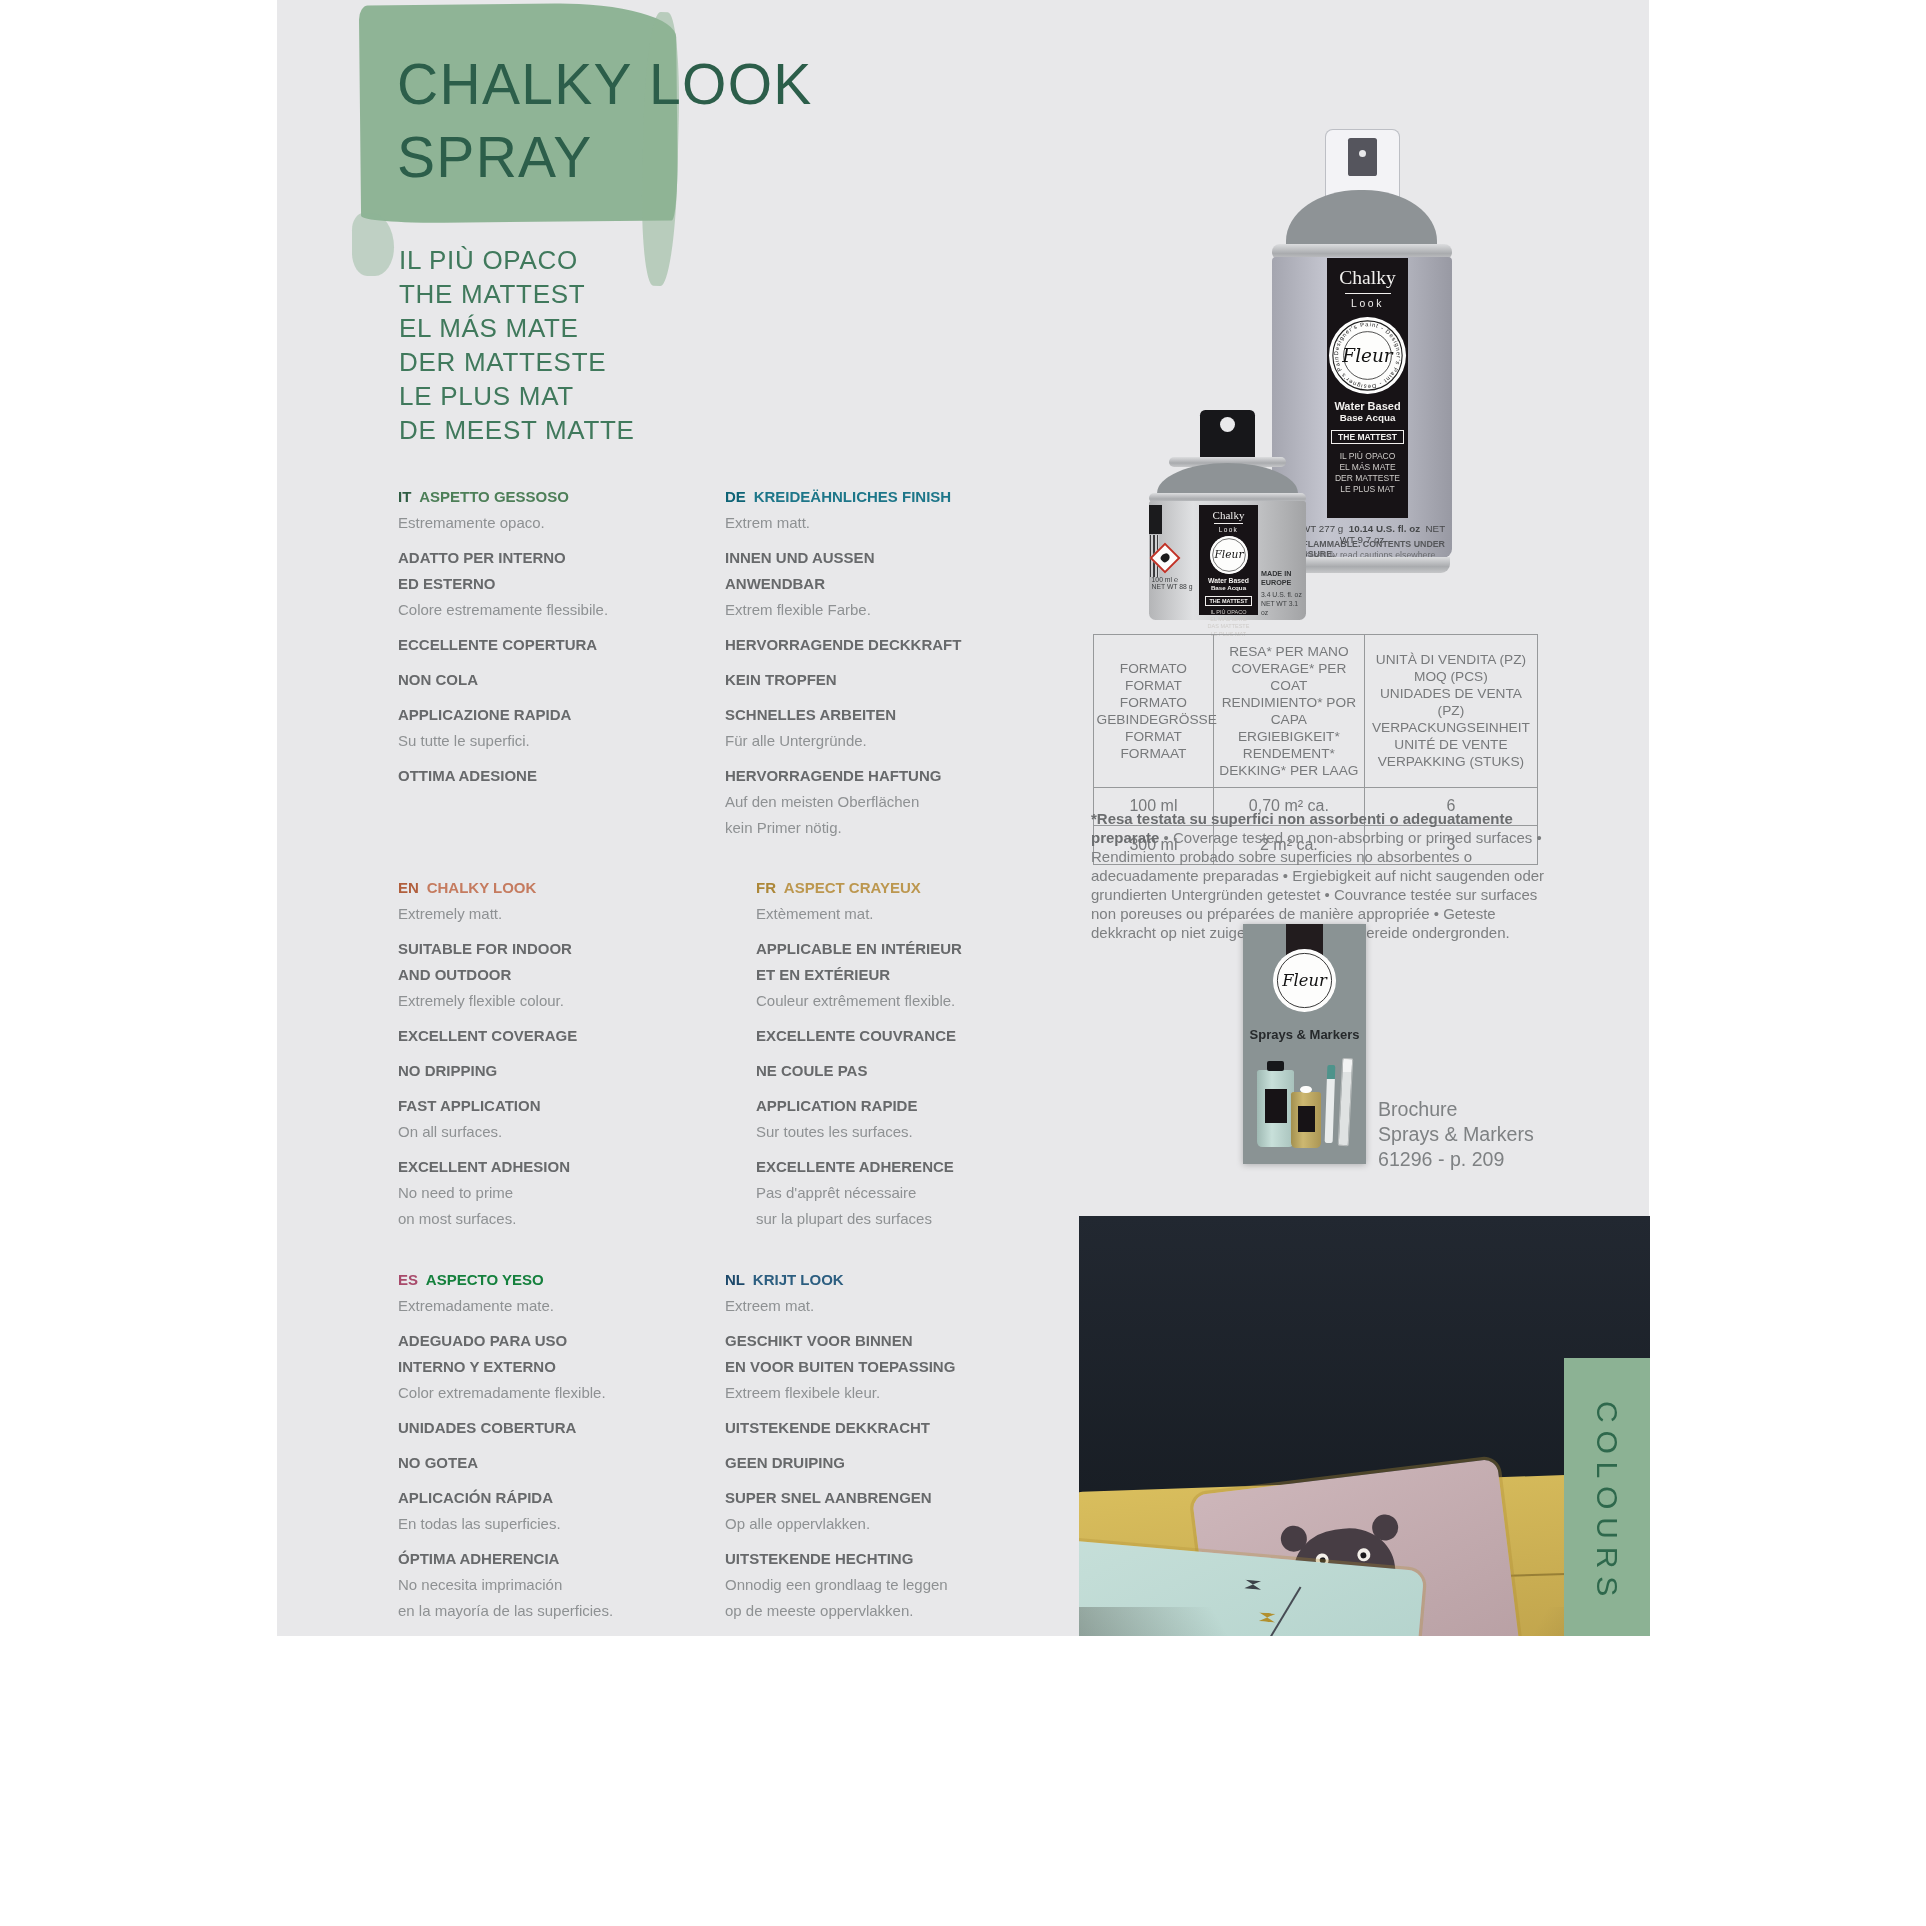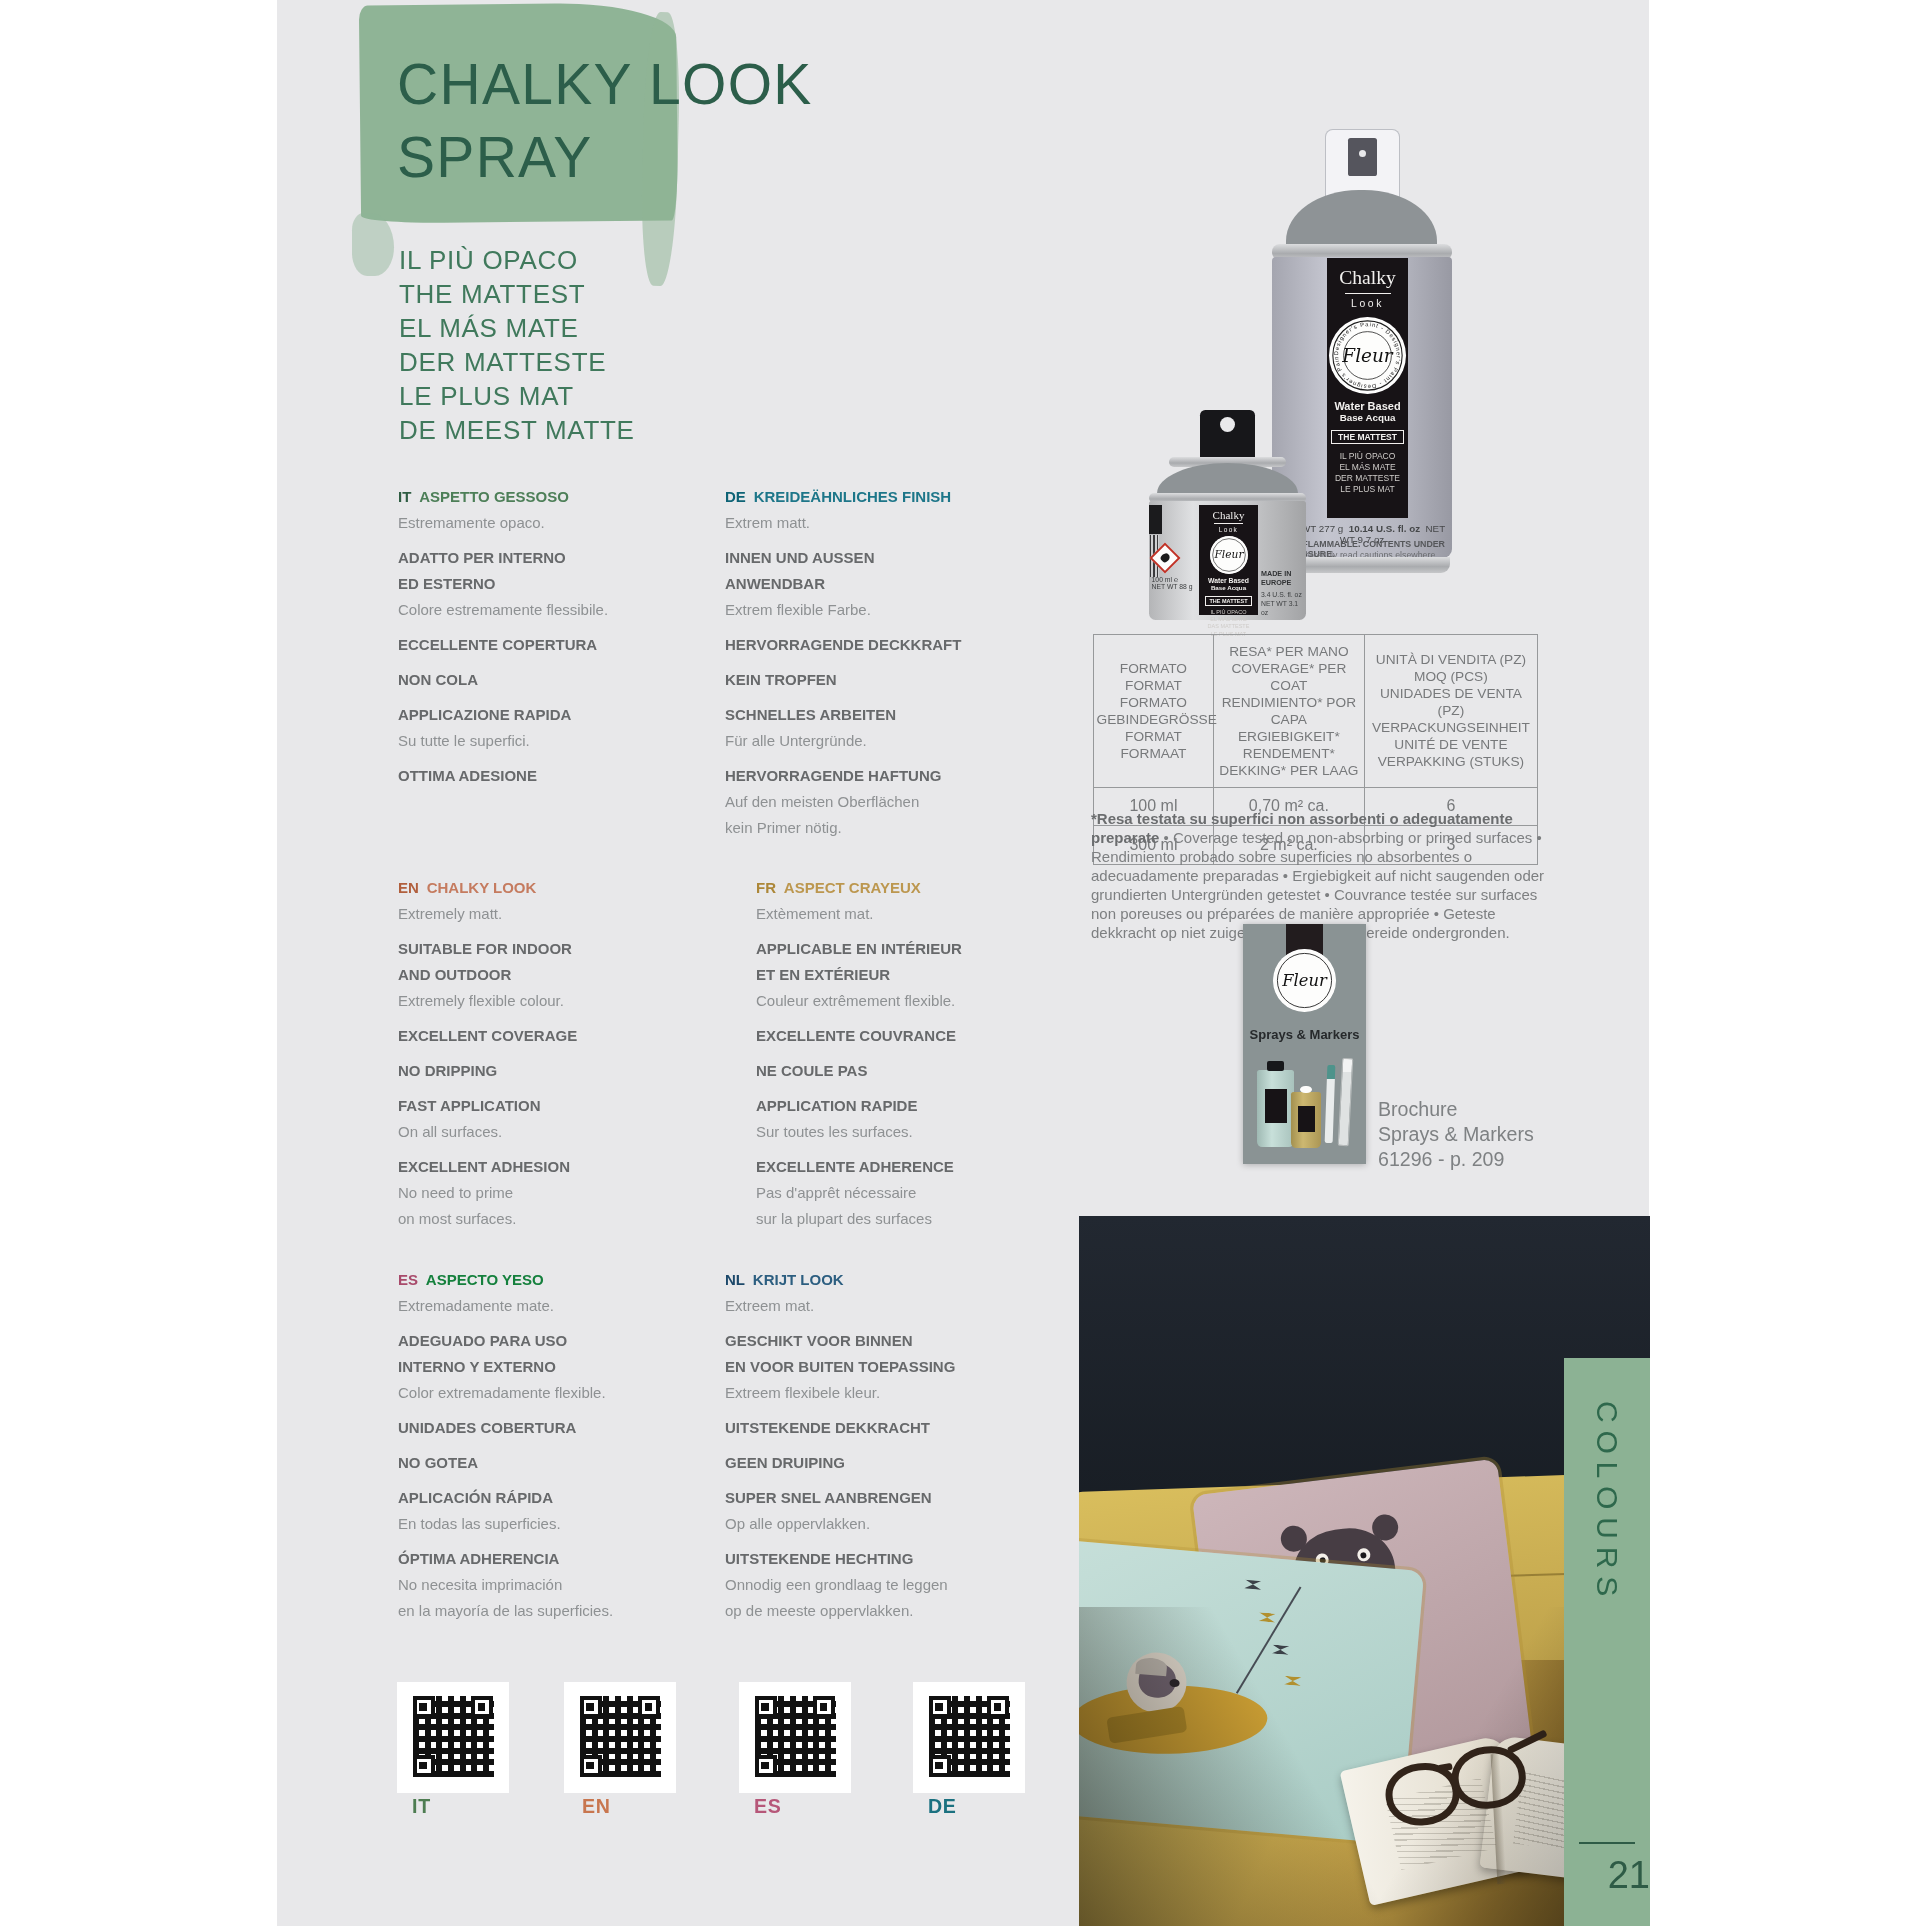--- a/index.html
+++ b/index.html
@@ -1,16 +1,16 @@
 <!DOCTYPE html>
 <html style="font-size:10.4px"><head>
 <meta charset="utf-8">
 <style>
   html,body{margin:0;padding:0;background:#ffffff;}
-  #root{position:relative;width:1926px;height:1926px;background:#ffffff;overflow:hidden;
+  #root{position:relative;width:1926px;height:1636px;background:#ffffff;overflow:hidden;
         font-family:"Liberation Sans",sans-serif;}
   .abs{position:absolute;}
   .pre{white-space:pre-line;}
 
   
   .page-bg{left:277px;top:0;width:1372px;height:1926px;background:#e8e8ea;}
 
   
   .swatch{left:360px;top:3.9px;width:317px;height:218px;border-radius:9px 38% 6.5px 26%/14.3px 16% 30% 7.8px;transform:rotate(-.6deg);}
   .swatch-streak{left:643px;top:11.7px;width:35px;height:274px;opacity:.55;border-radius:40%;transform:rotate(1.5deg);}

